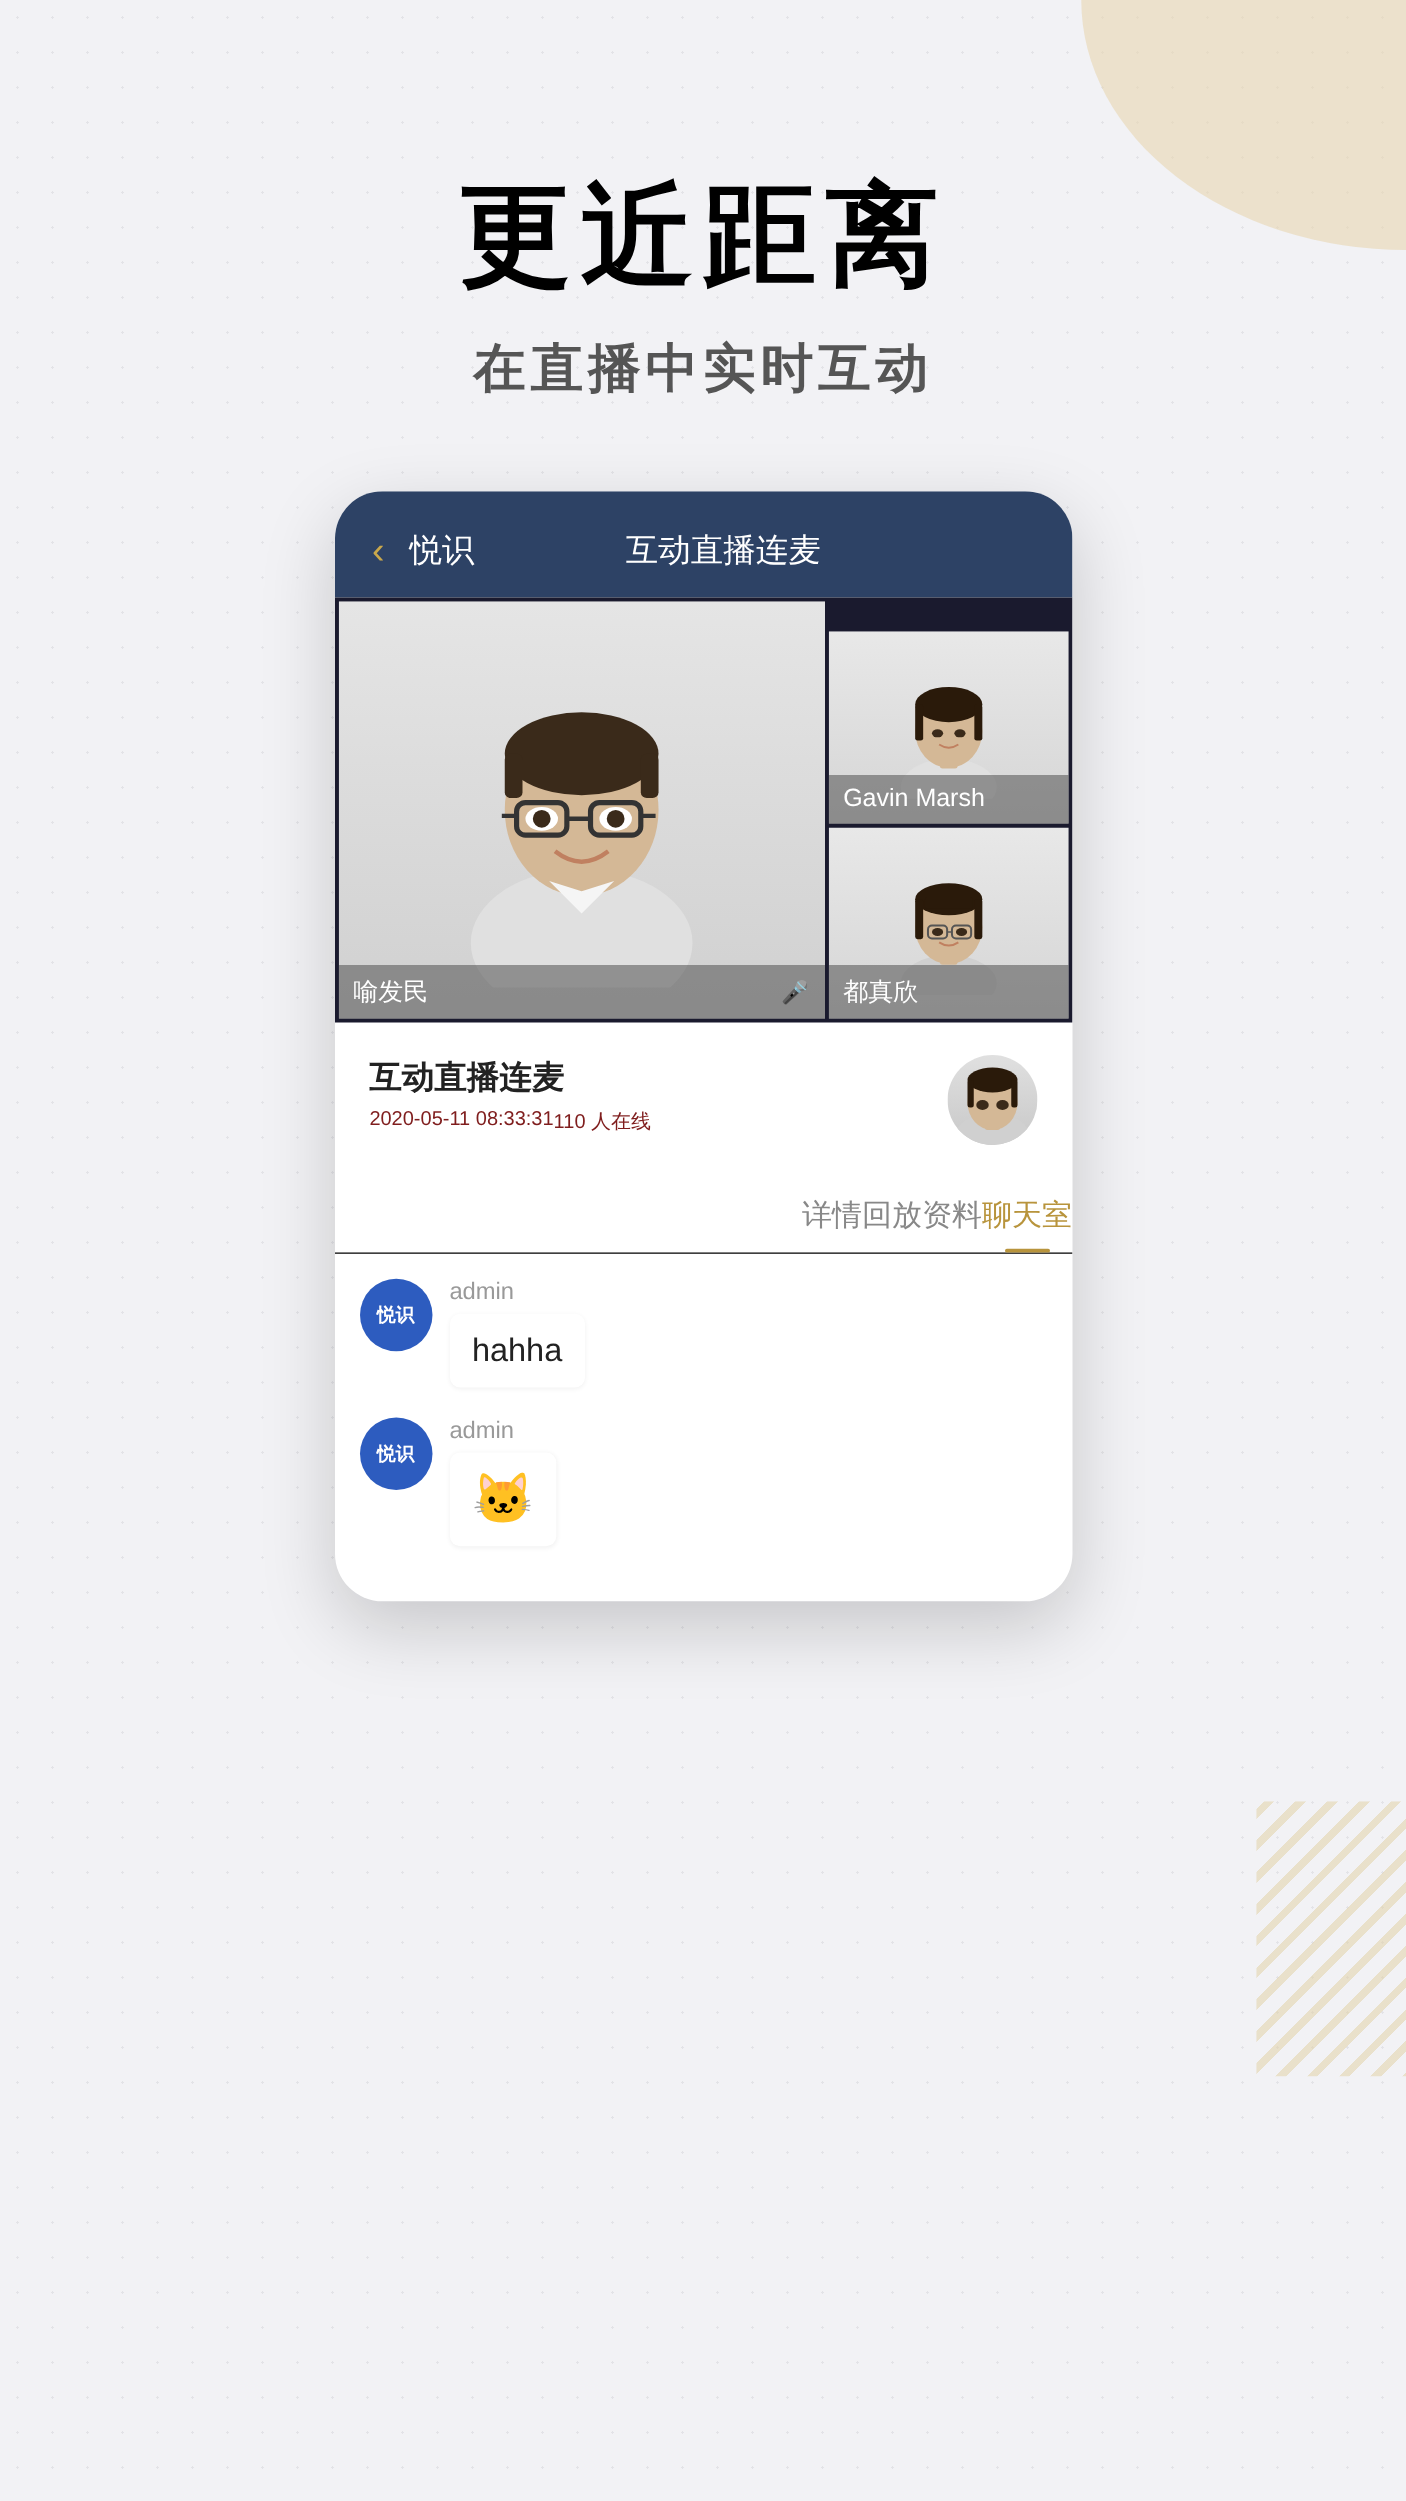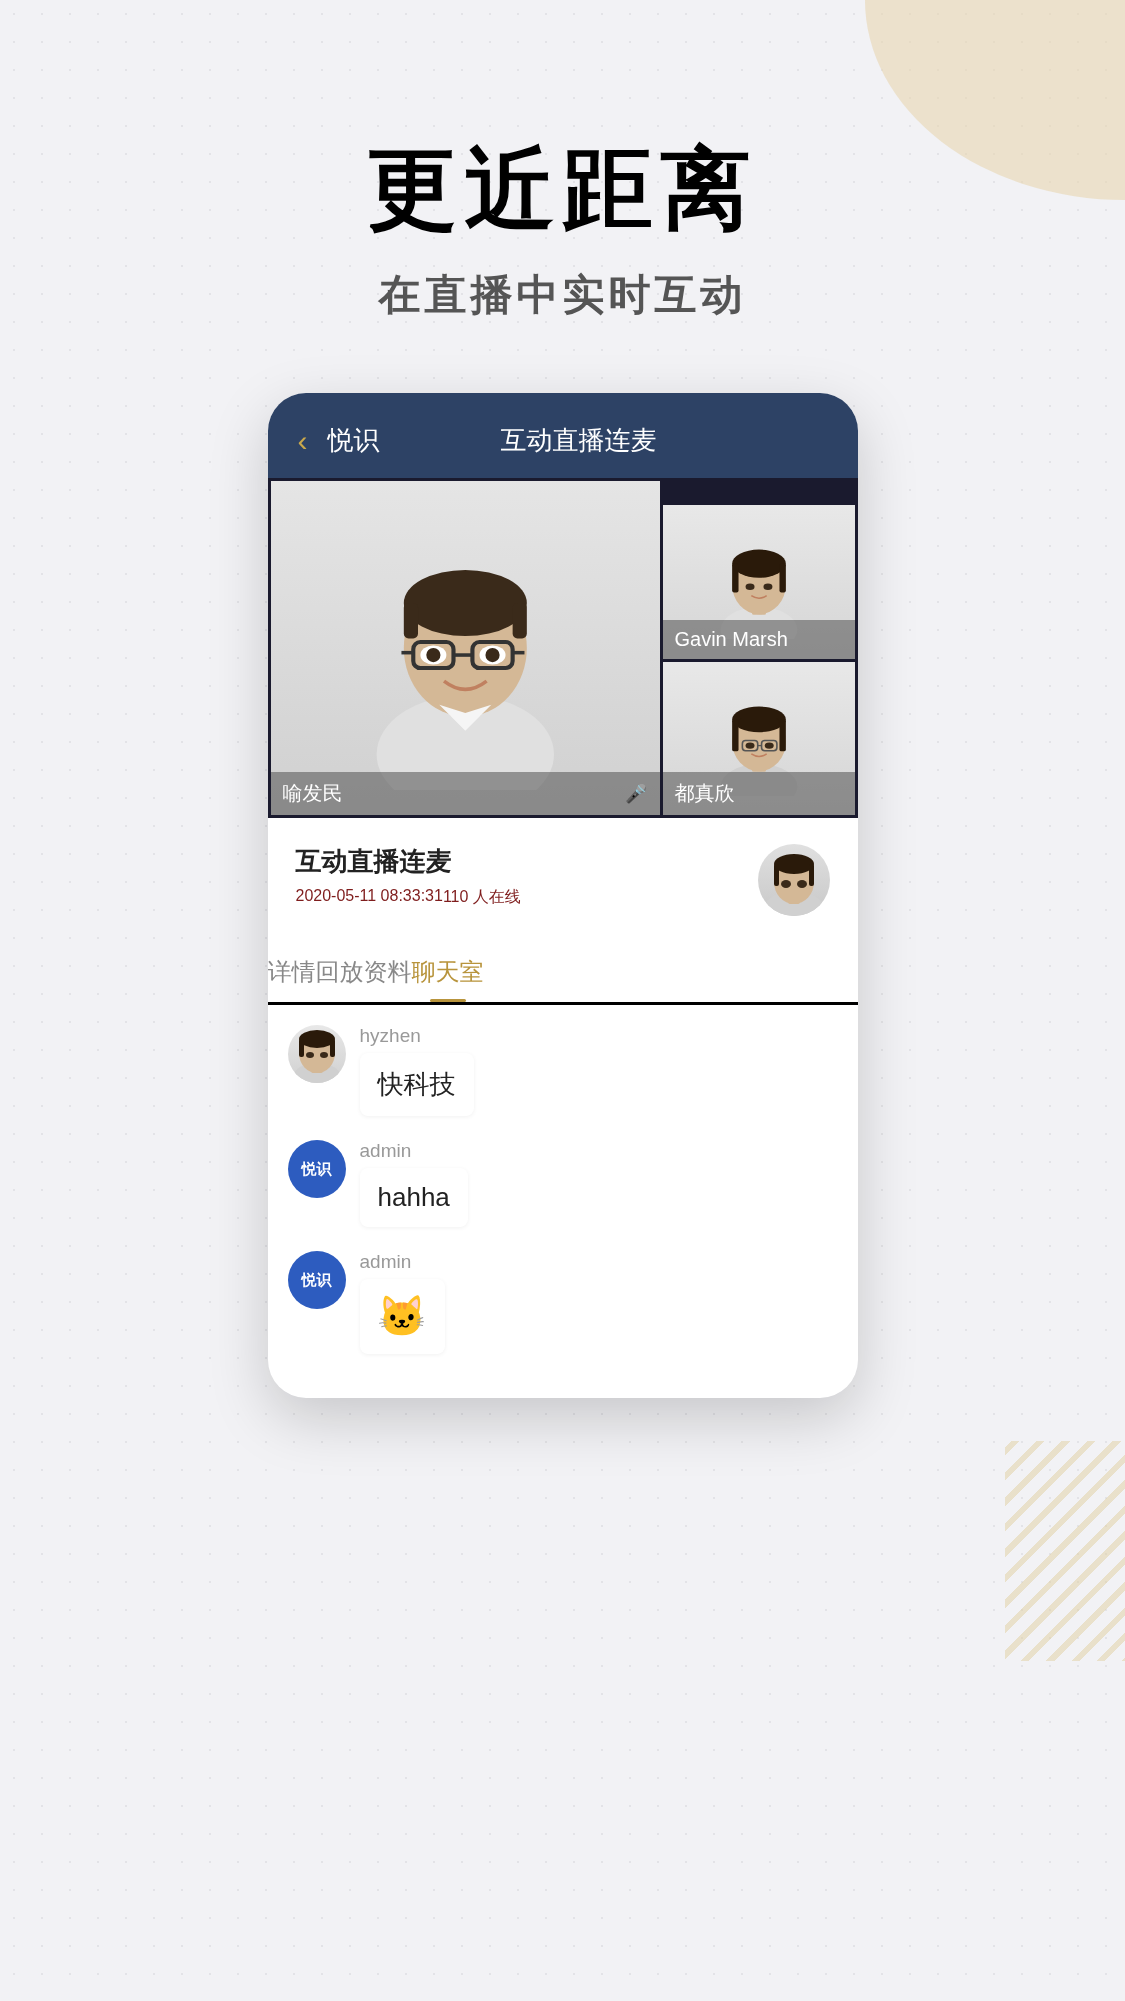--- a/index.html
+++ b/index.html
@@ -240,23 +240,23 @@
       height: 100%;
       display: flex;
       align-items: center;
       justify-content: center;
       background: linear-gradient(180deg, #e0e0e0 0%, #c8c8c8 100%);
     }
 
     
     .tabs-bar {
       display: flex;
-      justify-content: flex-start;
+      justify-content: flex-end;
       padding: 24px 0 0;
-      border-bottom: 3px solid #000000;
+      border-bottom: 1px solid #000000;
       margin-top: 16px;
     }
 
     .tab-item {
       font-size: 24px;
       color: #888;
       padding-bottom: 14px;
       cursor: pointer;
       position: relative;
     }
@@ -478,38 +478,20 @@
 
     <div class="tabs-bar">
       <span class="tab-item">详情</span>
       <span class="tab-item">回放</span>
       <span class="tab-item">资料</span>
       <span class="tab-item active">聊天室</span>
     </div>
 
     <div class="chat-section">
 
-      <div class="chat-message">
-        <div class="chat-avatar chat-avatar-photo">
-          <svg viewBox="0 0 58 58" xmlns="http://www.w3.org/2000/svg">
-            <ellipse cx="29" cy="52" rx="24" ry="14" fill="#d0d0d0"></ellipse>
-            <rect x="23" y="36" width="12" height="12" fill="#d4b896" rx="2"></rect>
-            <ellipse cx="29" cy="28" rx="18" ry="20" fill="#d4b896"></ellipse>
-            <ellipse cx="29" cy="14" rx="18" ry="9" fill="#2a1a0a"></ellipse>
-            <rect x="11" y="14" width="5" height="18" fill="#2a1a0a" rx="2"></rect>
-            <rect x="42" y="14" width="5" height="18" fill="#2a1a0a" rx="2"></rect>
-            <ellipse cx="22" cy="30" rx="4" ry="3" fill="#3a2a1a"></ellipse>
-            <ellipse cx="36" cy="30" rx="4" ry="3" fill="#3a2a1a"></ellipse>
-          </svg>
-        </div>
-        <div class="chat-content">
-          <span class="chat-username">hyzhen</span>
-          <div class="chat-bubble">快科技</div>
-        </div>
-      </div>
 
       <div class="chat-message">
         <div class="chat-avatar chat-avatar-logo">
           <span style="font-size:15px; font-weight:700;">悦识</span>
         </div>
         <div class="chat-content">
           <span class="chat-username">admin</span>
           <div class="chat-bubble">hahha</div>
         </div>
       </div>

